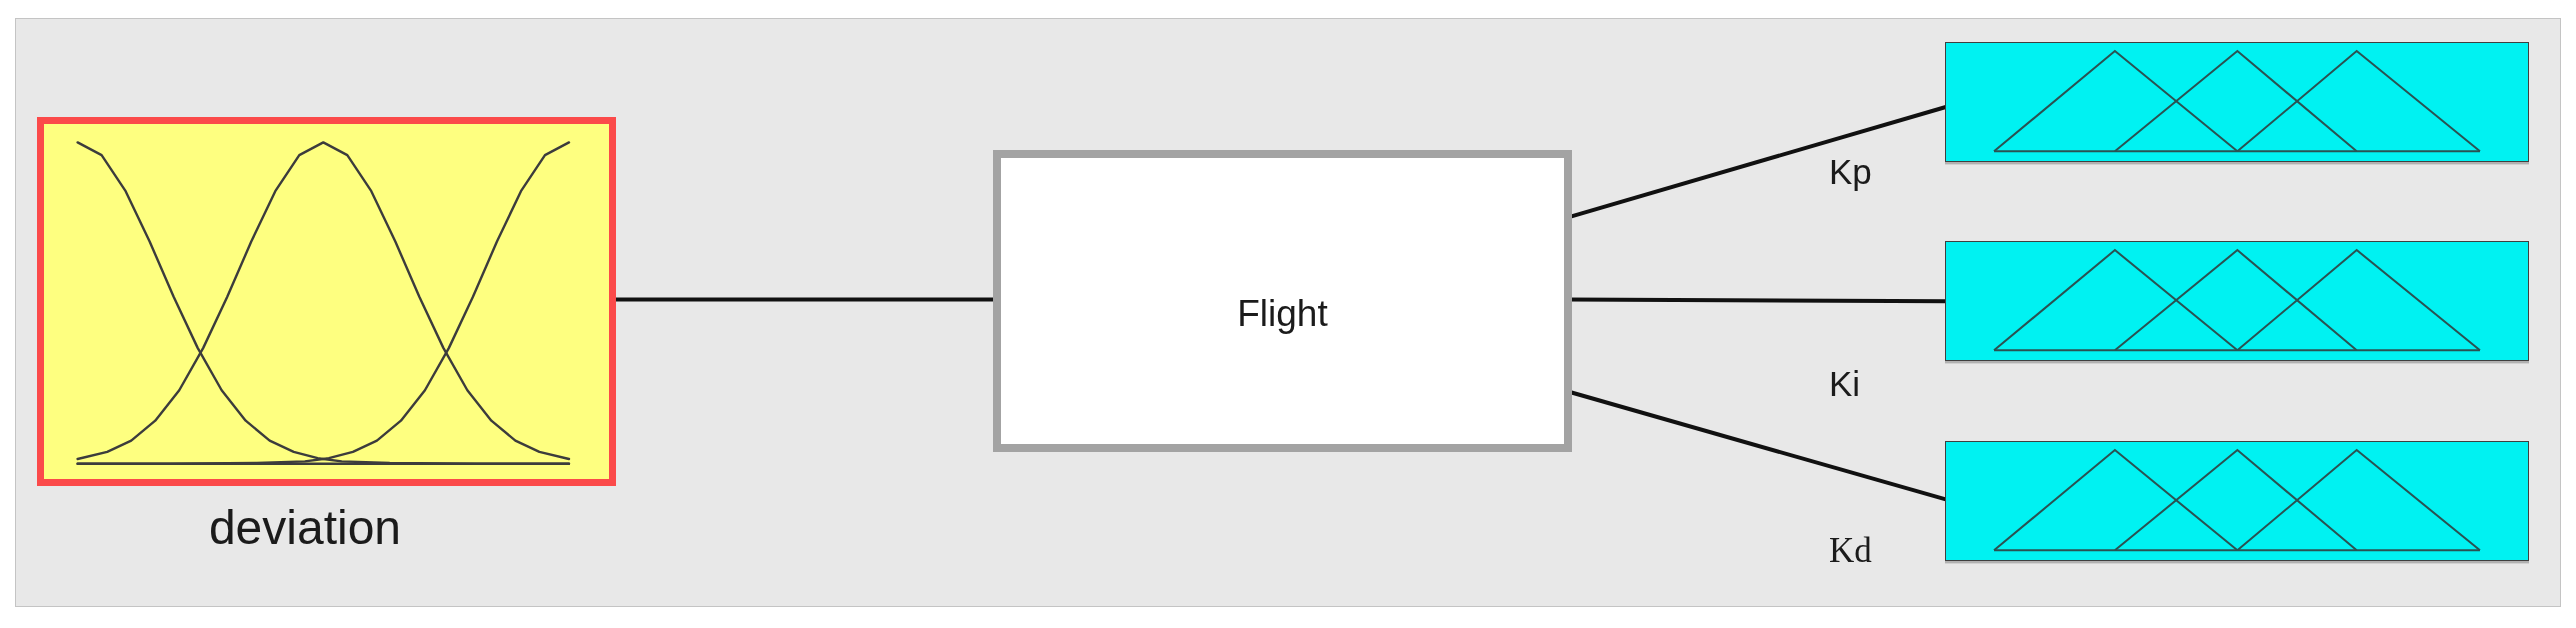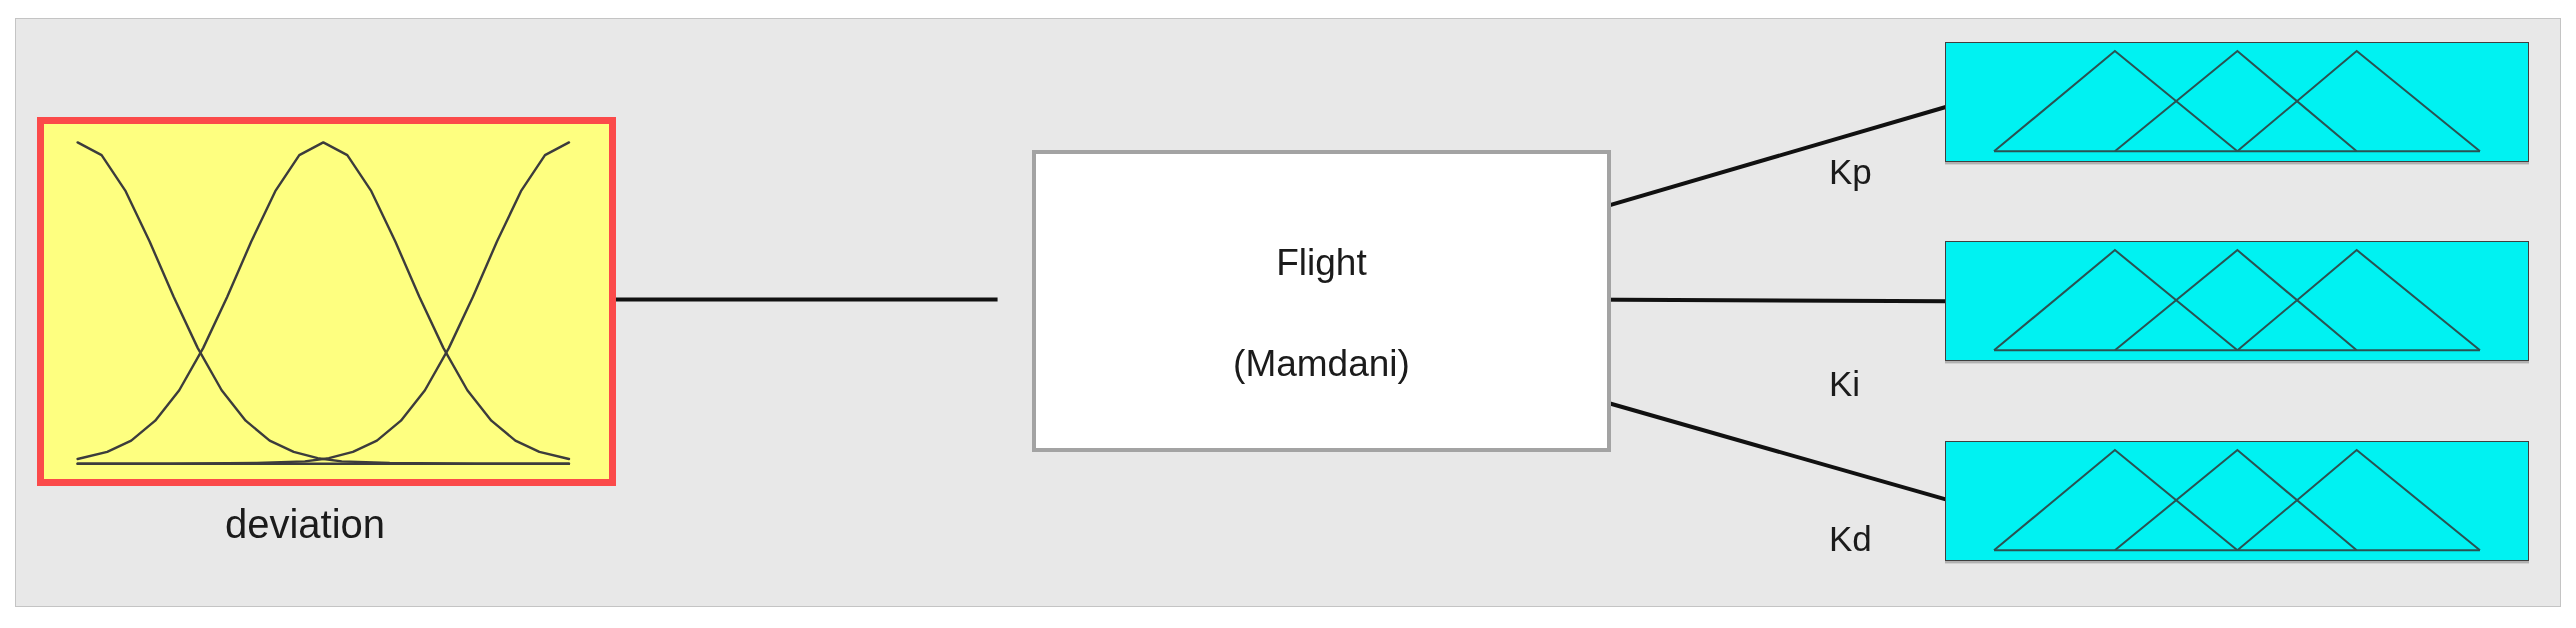--- a/index.html
+++ b/index.html
@@ -11,42 +11,42 @@
     position:absolute; left:15px; top:17.6px; width:2546px; height:589px;
     background:#e8e8e8; border:1.6px solid #c4c4c4; box-sizing:border-box;
   }
   .block { position:absolute; box-sizing:border-box; }
   #input-block {
     left:37px; top:117px; width:579px; height:369px;
     background:#feff80; border:7.2px solid #fb4a4a;
   }
   #system-block {
     left:993px; top:150px; width:579px; height:302px;
-    background:#ffffff; border:4px solid #a3a3a3;
+    background:#ffffff; border:8px solid #a3a3a3;
     display:flex; flex-direction:column; align-items:center; justify-content:center;
     gap:64px; padding-top:24px;
-    font-size:37px; line-height:1; text-align:center;margin-left:39px;
+    font-size:37px; line-height:1; text-align:center;
   }
   .output-block {
     left:1945px; width:584px; height:120px;
     background:#00f2f2; border:1.6px solid #3f3f3f;
     box-shadow:0 2.4px 0 rgba(110,110,110,0.45);
   }
   #output-block-kp { top:42px; }
   #output-block-ki { top:241px; }
   #output-block-kd { top:441px; }
   .block svg { display:block; width:100%; height:100%; }
   .mf-curve { fill:none; stroke:#3c3c3c; stroke-width:3; stroke-linejoin:round; stroke-linecap:round; }
   .mf-tri   { fill:none; stroke:#2a5252; stroke-width:2.5; stroke-linejoin:miter; }
   .label { position:absolute; line-height:1.1; }
-  #input-label { left:37px; top:502px; width:536px; text-align:center; font-size:40px; }
+  #input-label { left:37px; top:502px; width:536px; text-align:center; font-size:48px; }
   .out-label { left:1829px; width:96px; font-size:35px; }
   #label-kp { top:153px; }
   #label-ki { top:365px; }
-  #label-kd { top:520px; }
+  #label-kd { top:532px;font-family:Liberation Serif, serif; }
   #connectors { position:absolute; left:0; top:0; width:2576px; height:628px; }
   #connectors line { stroke:#111111; stroke-width:5; }
 </style>
 </head>
 <body>
 
 <div id="stage">
 
   <div id="panel"></div>
 
@@ -62,21 +62,20 @@
       <path class="mf-curve" d="M42,425 L656,425"></path>
       <path class="mf-curve" d="M42,23 L72,39 L102,84 L132,147 L162,216 L192,280 L222,333 L252,371 L282,396 L312,410 L342,418 L372,422 L432,424 L540,425 L656,425"></path>
       <path class="mf-curve" d="M42,419 L79,410 L109,396 L139,371 L169,333 L199,280 L229,216 L259,147 L289,84 L319,39 L349,23 L379,39 L409,84 L439,147 L469,216 L499,280 L529,333 L559,371 L589,396 L619,410 L656,419"></path>
       <path class="mf-curve" d="M42,425 L158,425 L266,424 L326,422 L356,418 L386,410 L416,396 L446,371 L476,333 L506,280 L536,216 L566,147 L596,84 L626,39 L656,23"></path>
     </svg>
   </div>
   <div id="input-label" class="label">deviation</div>
 
   <div id="system-block" class="block">
     <span>Flight</span>
-    <span>(Mamdani)</span>
   </div>
 
   <div id="output-block-kp" class="block output-block">
     <svg viewBox="0 0 727 146" preserveAspectRatio="none">
       <path class="mf-tri" d="M60,134 L667,134"></path>
       <path class="mf-tri" d="M60,134 L211,10 L364,134"></path>
       <path class="mf-tri" d="M211,134 L364,10 L513,134"></path>
       <path class="mf-tri" d="M364,134 L513,10 L667,134"></path>
     </svg>
   </div>

